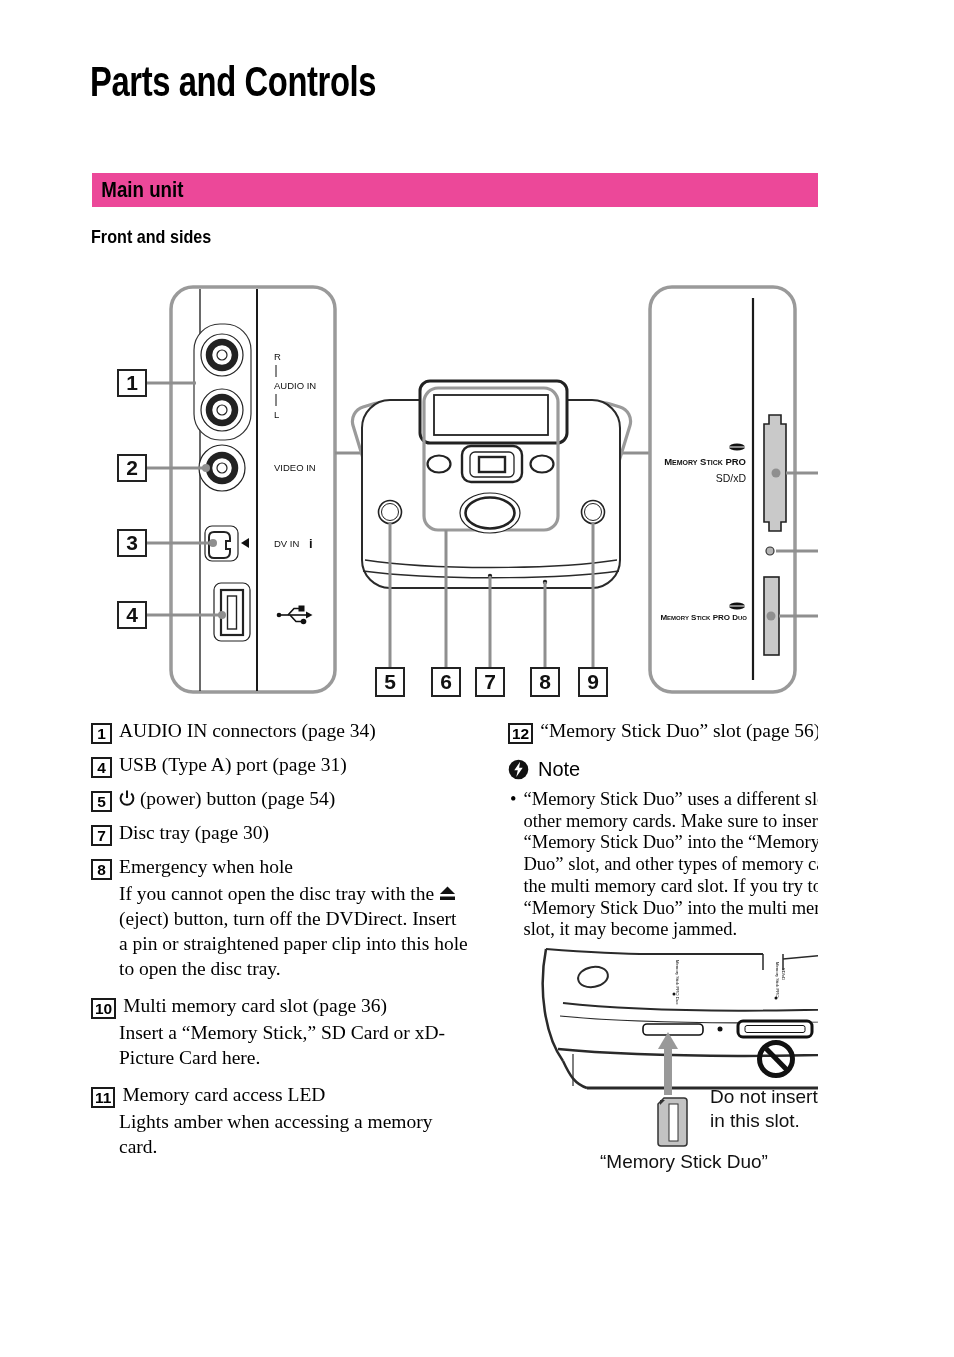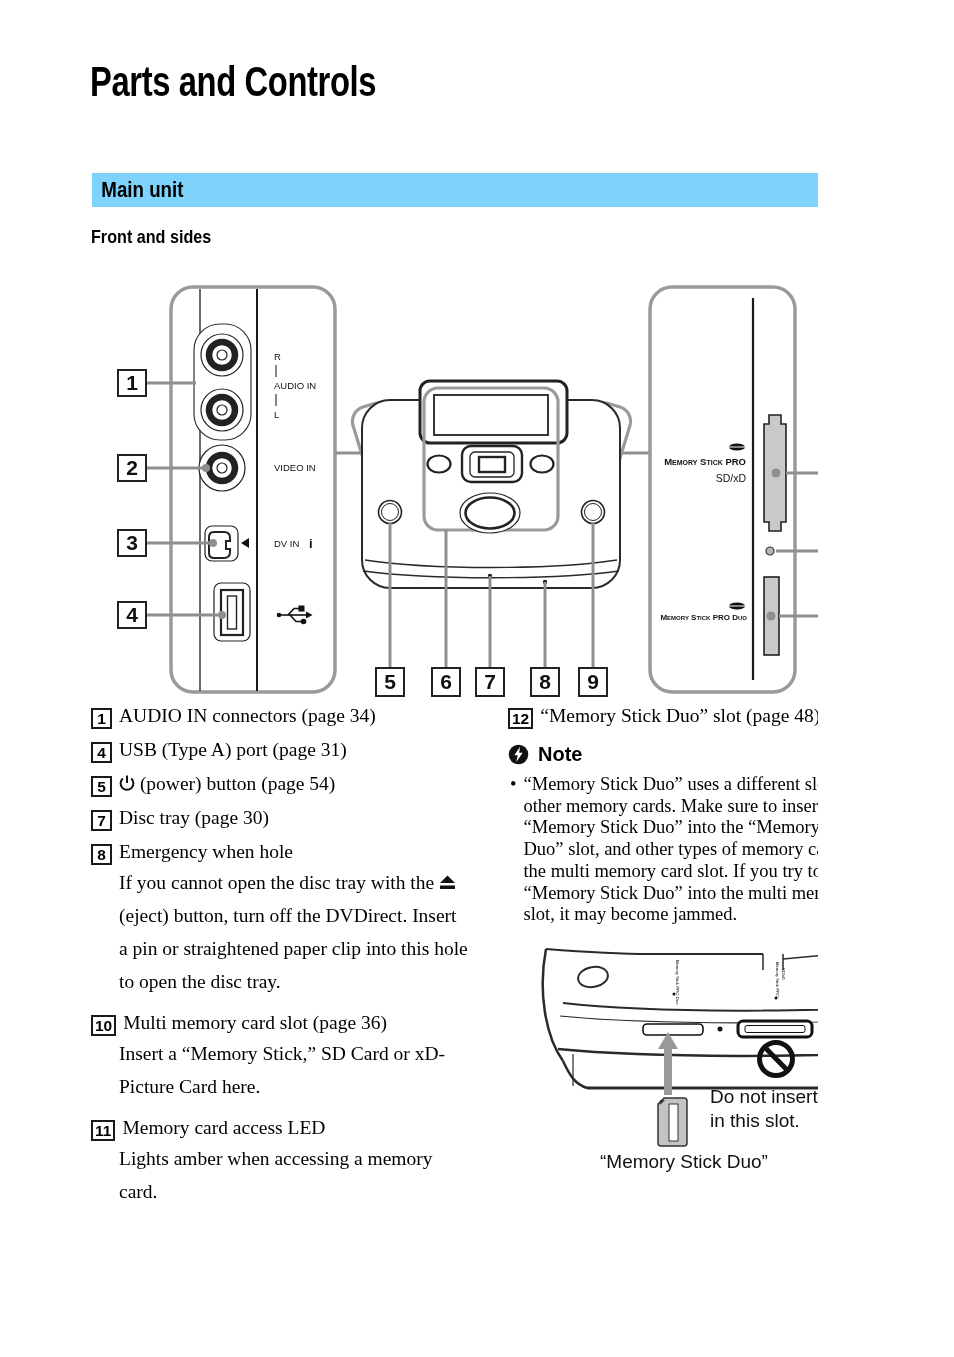--- a/index.html
+++ b/index.html
@@ -1,46 +1,46 @@
 <!DOCTYPE html>
 <html><head>
 <meta charset="utf-8">
 <style>
   html,body{margin:0;padding:0;background:#fff;}
   .page{position:relative;width:818px;height:1357px;background:#ffffff;overflow:hidden;
         font-family:"Liberation Serif",serif;color:#000;}
   .hdr{font-family:"Liberation Sans",sans-serif;font-weight:bold;}
   .title{position:absolute;left:90px;top:58px;font-size:42px;letter-spacing:-0.5px;
          transform:scaleX(0.78);transform-origin:left top;white-space:nowrap;}
-  .section-bar{position:absolute;left:92px;top:173px;width:803px;height:34px;background:#7dd3fc;
+  .section-bar{position:absolute;left:92px;top:173px;width:803px;height:34px;background:#ec4899;
                display:flex;align-items:center;}
   .section-bar span{font-size:22px;transform:scaleX(0.85);transform-origin:left center;
                     padding-left:11px;white-space:nowrap;}
   .subsection{position:absolute;left:91px;top:226px;font-size:19px;transform:scaleX(0.85);
               transform-origin:left top;white-space:nowrap;}
   .pagenum{position:absolute;left:846px;top:1288px;font-size:28px;transform:scaleX(0.85);
            transform-origin:left top;}
   .tab-block{position:absolute;left:893px;top:277px;width:61px;height:35px;background:#7c7c7c;}
   .tab-text{position:absolute;left:892px;top:320px;writing-mode:vertical-rl;
             font-family:"Liberation Sans",sans-serif;font-weight:bold;font-size:15.5px;
             letter-spacing:0.3px;white-space:nowrap;}
   .diagram-svg{position:absolute;left:0;top:268px;}
   .illus-svg{position:absolute;left:530px;top:946px;}
-  .col{position:absolute;top:705px;}
+  .col{position:absolute;top:720px;}
   .col-left{left:91px;width:378px;}
   .col-right{left:508px;width:396px;}
   .li{margin-bottom:10px;font-size:19.5px;line-height:22px;}
   .li.has-desc{margin-bottom:14px;}
   .numbox{display:inline-block;box-sizing:border-box;border:2px solid #1a1a1a;min-width:21px;
           height:21px;line-height:17px;text-align:center;font-family:"Liberation Sans",sans-serif;
           font-weight:bold;font-size:15.5px;padding:0 2px;margin-right:7px;vertical-align:-2px;}
-  .li-desc{margin:1px 0 0 28px;line-height:33px;}
+  .li-desc{margin:1px 0 0 28px;line-height:25px;}
   .inline-icon{display:inline-block;vertical-align:-1px;}
   .note-head{display:flex;align-items:center;gap:9px;margin:14px 0 8px 0;
-             font-family:"Liberation Sans",sans-serif;font-weight:bold;font-size:20px;}
+             font-family:"Liberation Sans",sans-serif;font-weight:normal;font-size:20px;}
   .note-item{display:flex;font-size:18.5px;line-height:21.7px;}
   .note-item .bullet{margin:0 7px 0 2px;}
   svg text{font-family:"Liberation Sans",sans-serif;fill:#111;}
   .ms-label{font-variant:small-caps;font-weight:bold;}
 </style>
 </head>
 <body>
 
 <div class="page">
 
@@ -233,21 +233,21 @@
       <span class="numbox">10</span><span>Multi memory card slot (page 36)</span>
       <div class="li-desc">Insert a “Memory Stick,” SD Card or xD-Picture Card here.</div>
     </div>
     <div class="li has-desc">
       <span class="numbox">11</span><span>Memory card access LED</span>
       <div class="li-desc">Lights amber when accessing a memory card.</div>
     </div>
   </div>
 
   <div class="col col-right">
-    <div class="li"><span class="numbox">12</span><span>“Memory Stick Duo” slot (page 48)</span></div>
+    <div class="li"><span class="numbox">12</span><span>“Memory Stick Duo” slot (page 56)</span></div>
     <div class="note-head">
       <svg width="21" height="21" viewBox="0 0 20 20">
         <circle cx="10" cy="10" r="9.3" fill="#111"></circle>
         <path d="M11.5,2.6 L6,10.8 L9.3,10.8 L7.9,17.2 L14,8.4 L10.6,8.4 Z" fill="#fff"></path>
       </svg>
       <span>Note</span>
     </div>
     <div class="note-item">
       <span class="bullet">•</span>
       <span>“Memory Stick Duo” uses a different slot from other memory cards. Make sure to insert a “Memory Stick Duo” into the “Memory Stick Duo” slot, and other types of memory cards into the multi memory card slot. If you try to insert a “Memory Stick Duo” into the multi memory card slot, it may become jammed.</span>

